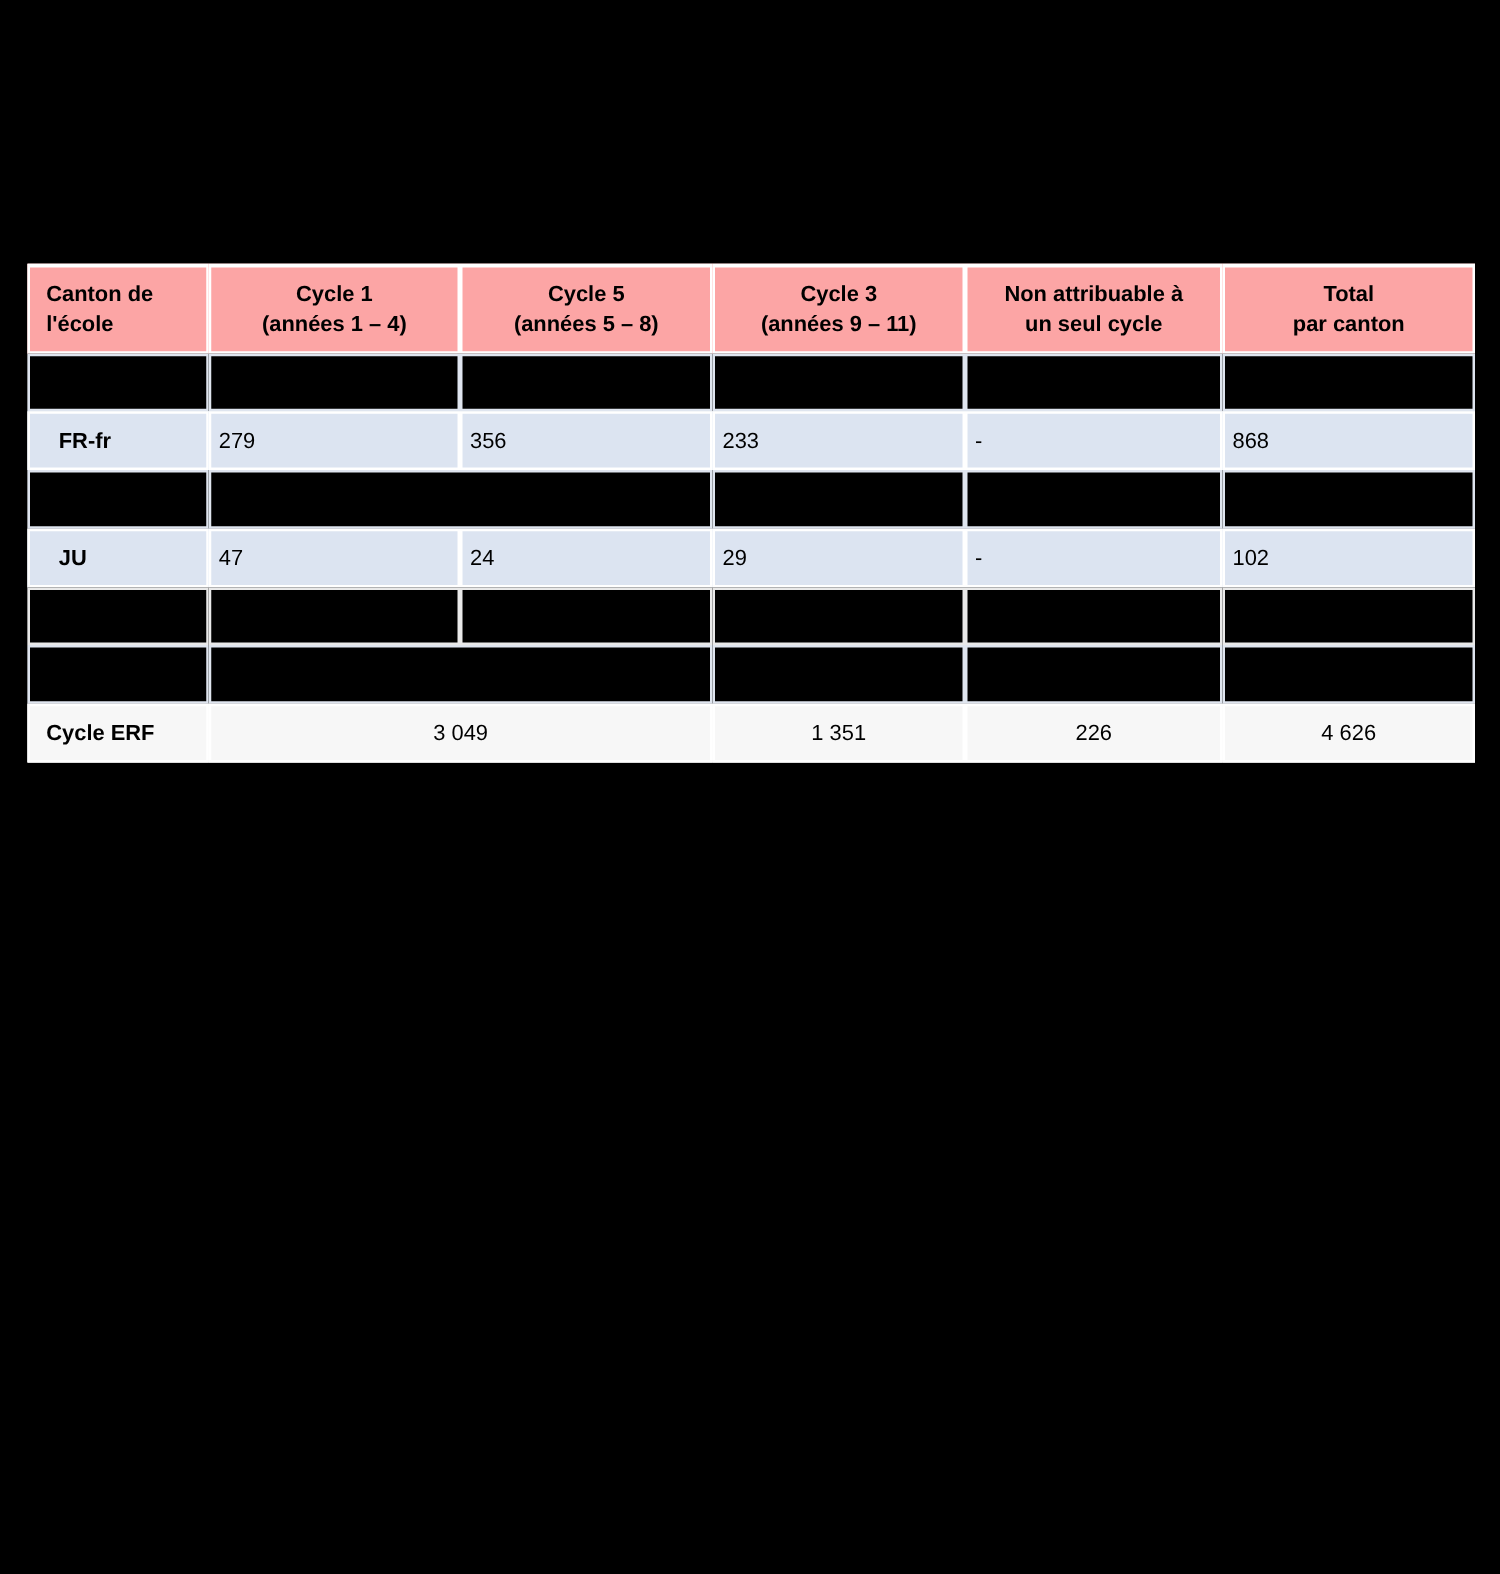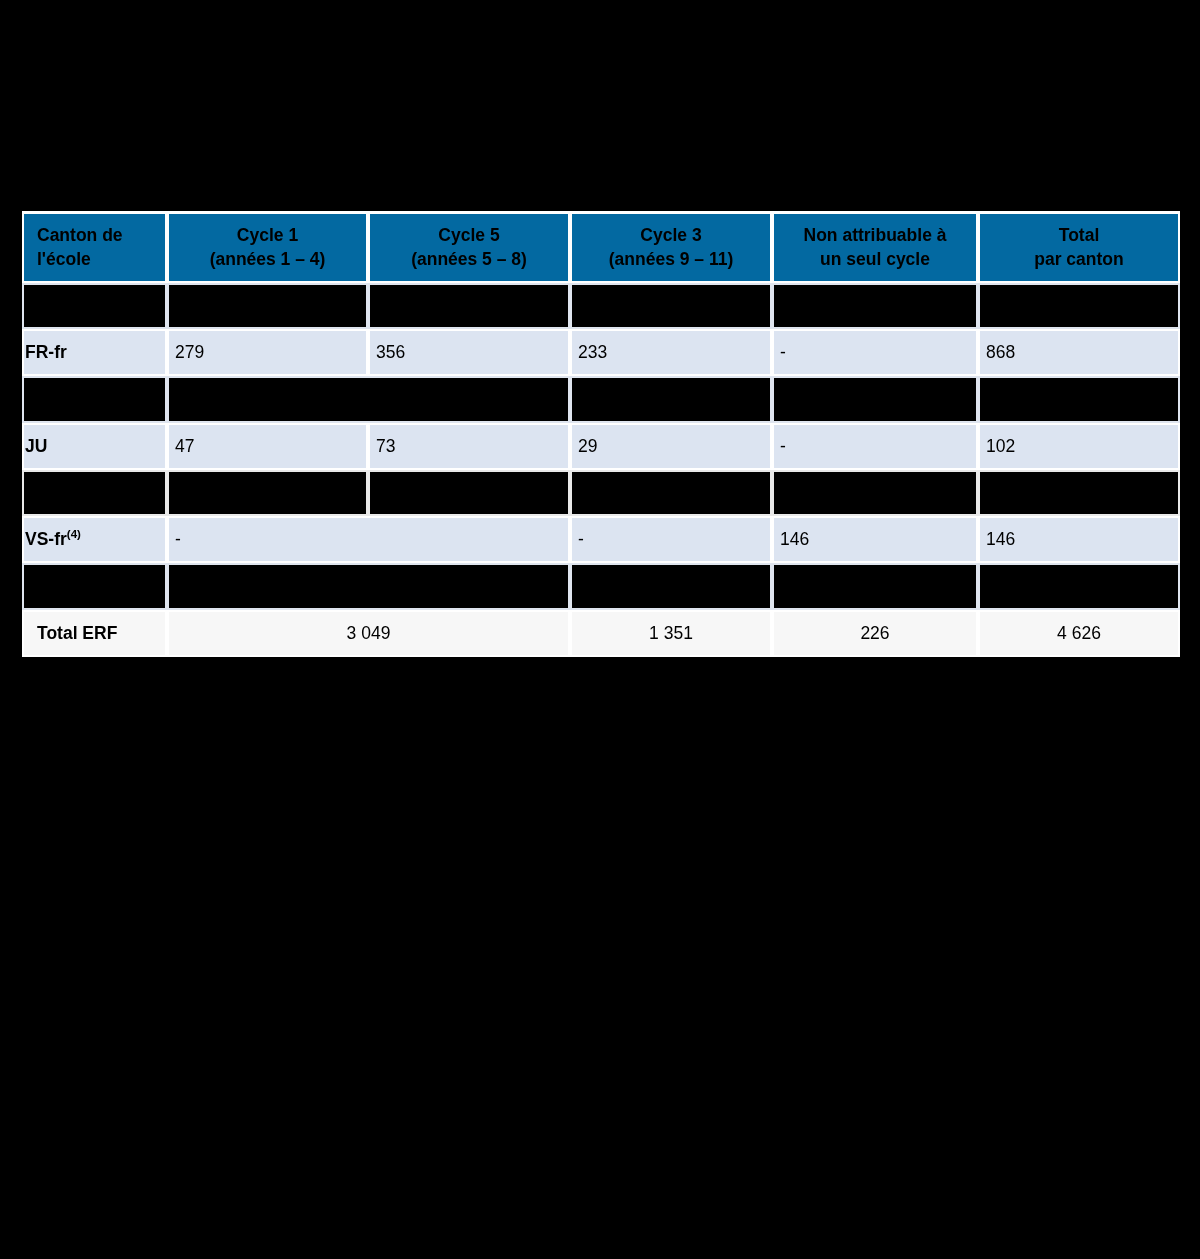--- a/index.html
+++ b/index.html
@@ -56,21 +56,21 @@
     vertical-align: middle;
     font-size: 17.5px;
     line-height: 1.32;
     color: #000000;
     border: 2px solid #ffffff;
     box-sizing: border-box;
   }
 
   
   tr.head-row th {
-    background: #0369a1;
+    background: #fca5a5;
     font-weight: bold;
     height: 72px;
     text-align: center;
     padding: 4px 22px;
     border-top: 3px solid #ffffff;
   }
   tr.head-row th.head-left {
     text-align: left;
     padding-left: 13px;
   }
@@ -92,21 +92,21 @@
   tr.data-row td {
     background: #dce4f1;
     height: 47px;
     text-align: left;
     padding: 2px 6px;
     border-color: #ffffff;
   }
   tr.data-row td.label-cell {
     text-align: left;
     font-weight: bold;
-    padding-left: 1px;
+    padding-left: 23px;
   }
 
   
   tr.total-row td {
     background: #f7f7f7;
     height: 47px;
     text-align: center;
     padding: 2px 6px;
     border-color: #ffffff;
   }
@@ -194,53 +194,46 @@
           <td></td>
           <td colspan="2"></td>
           <td></td>
           <td></td>
           <td></td>
         </tr>
 
         <tr class="data-row">
           <td class="label-cell">JU</td>
           <td>47</td>
-          <td>73</td>
+          <td>24</td>
           <td>29</td>
           <td class="dash-cell">-</td>
           <td>102</td>
         </tr>
 
         <tr class="redacted-row light-sep">
           <td></td>
           <td></td>
           <td></td>
           <td></td>
           <td></td>
           <td></td>
         </tr>
 
-        <tr class="data-row">
-          <td class="label-cell"><span>VS-fr</span><sup class="footnote-mark">(4)</sup></td>
-          <td colspan="2" class="dash-cell">-</td>
-          <td class="dash-cell">-</td>
-          <td>146</td>
-          <td>146</td>
-        </tr>
 
         <tr class="redacted-row tall">
           <td></td>
           <td colspan="2"></td>
           <td></td>
           <td></td>
           <td></td>
         </tr>
 
         <tr class="total-row">
-          <td class="label-cell">Total ERF</td>
+          <td class="label-cell">Cycle ERF</td>
           <td colspan="2">3 049</td>
           <td>1 351</td>
           <td>226</td>
           <td>4 626</td>
         </tr>
 
       </tbody>
     </table>
   </div>
 

